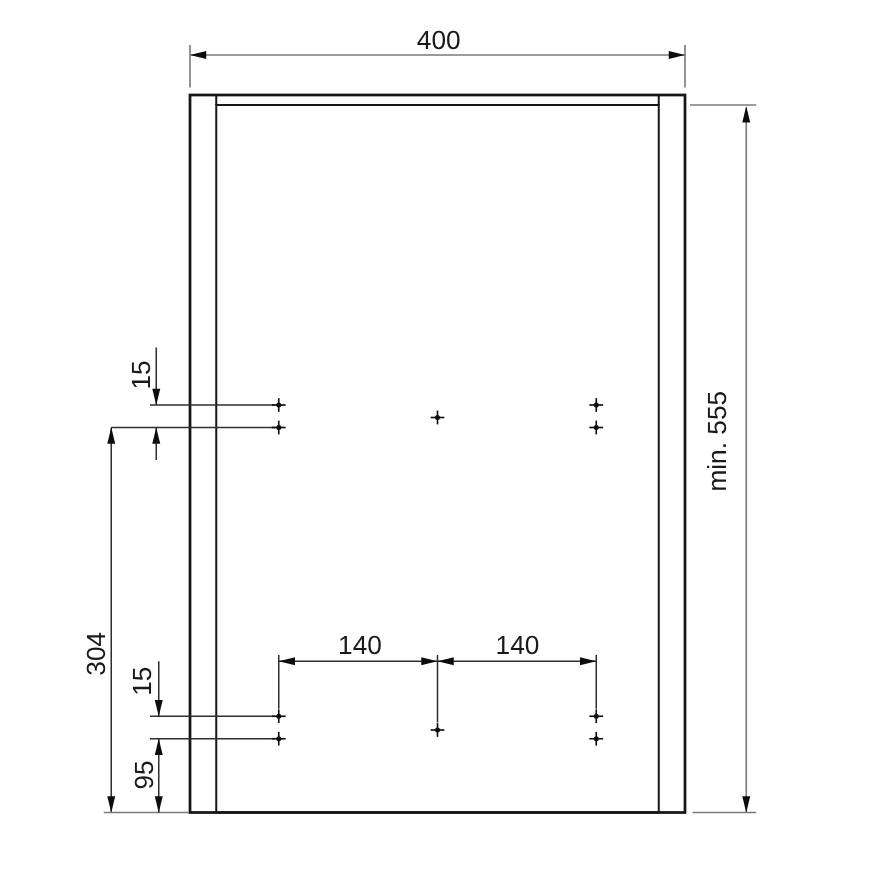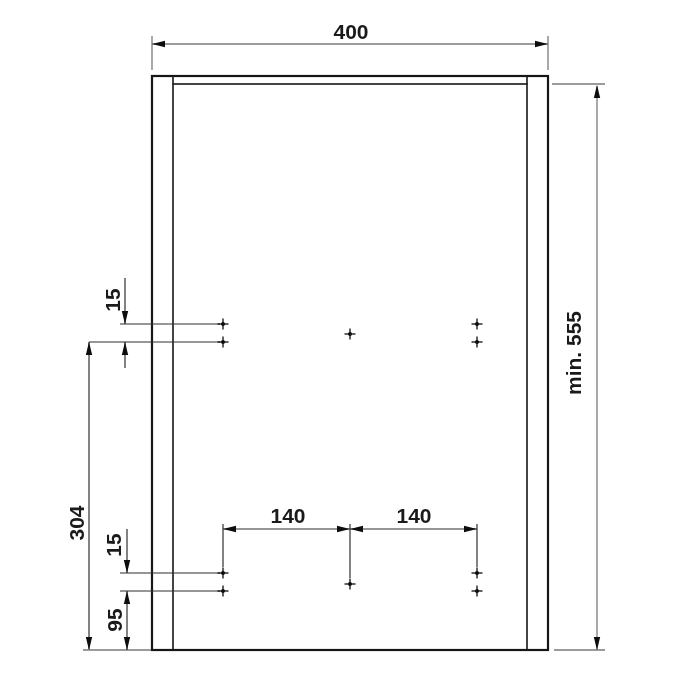--- a/index.html
+++ b/index.html
@@ -8,21 +8,20 @@
     background: #ffffff;
     width: 700px;
     height: 700px;
     font-family: "Liberation Sans", sans-serif;
   }
   .stage {
     position: relative;
     width: 666px;
     height: 700px;
     background: #ffffff;
-    font-weight: bold;
   }
   svg { display: block; }
 
   
   .outline   { fill: none; stroke: #161616; stroke-width: 2.2px; }
   .inner     { fill: none; stroke: #161616; stroke-width: 1.6px; }
   .dim-gray  { fill: none; stroke: #7a7a7a; stroke-width: 1.3px; }
   .dim-dark  { fill: none; stroke: #2f2f2f; stroke-width: 1.2px; }
   .arrow     { fill: #0d0d0d; stroke: none; }
   .cross-l   { stroke: #0d0d0d; stroke-width: 1.3px; }

